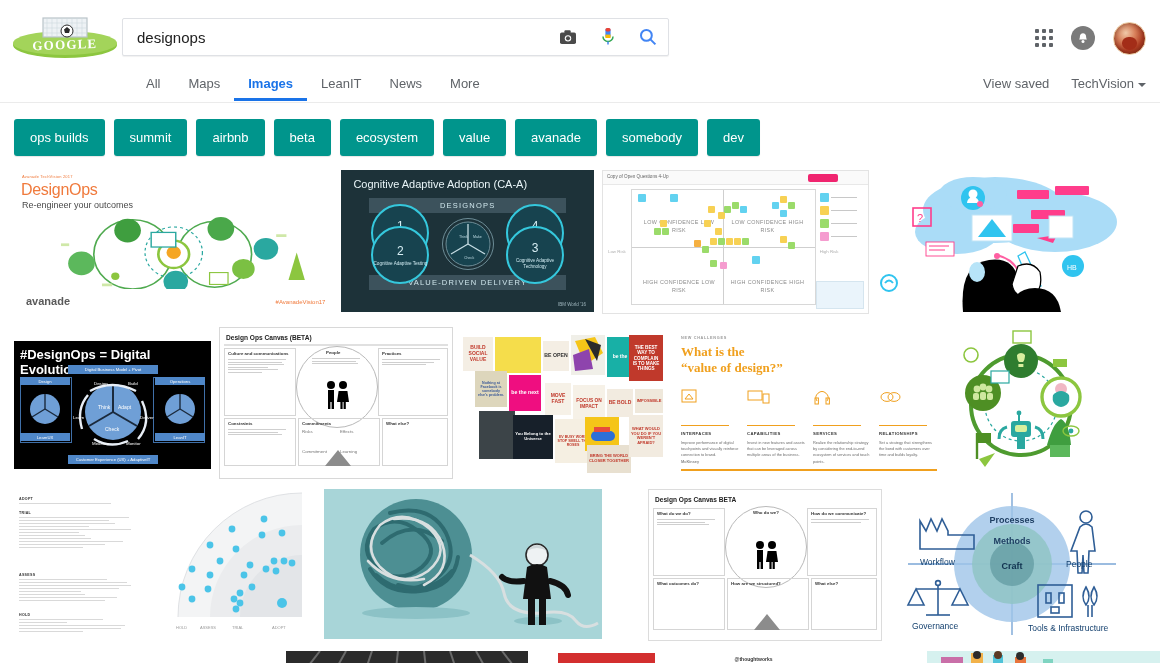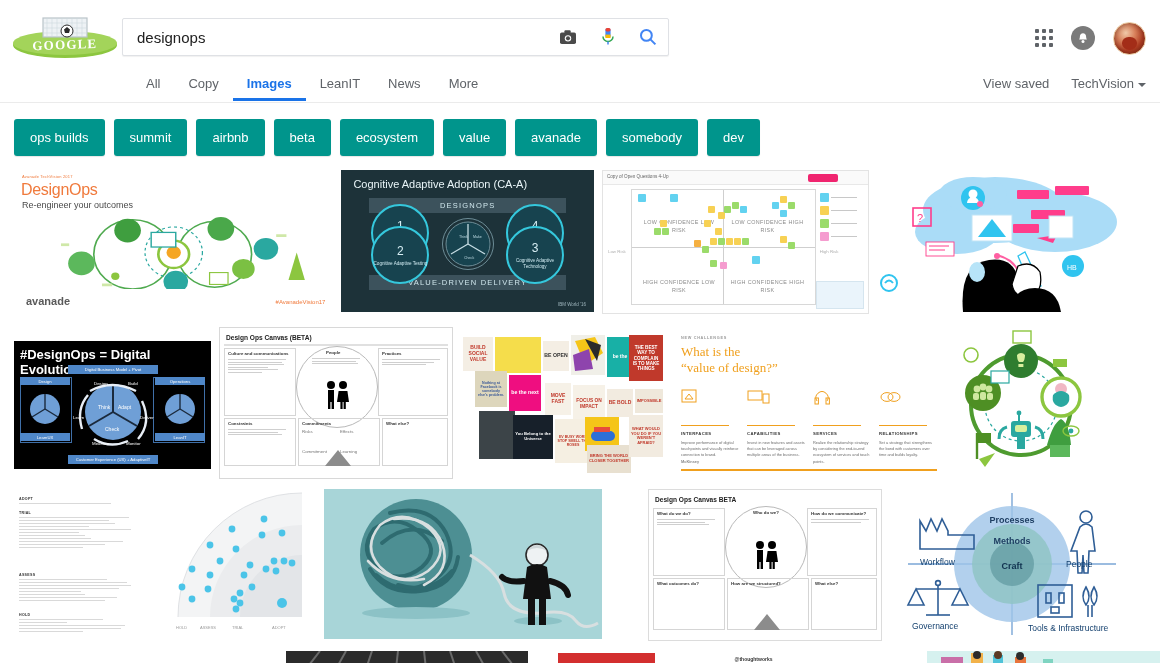--- a/index.html
+++ b/index.html
@@ -163,21 +163,21 @@
   .t7{background:#fff;}
   .t7 .p{position:absolute;overflow:hidden;}
   .t7 .p span{
     position:absolute;left:0;right:0;top:50%;transform:translateY(-50%);
     text-align:center;font-weight:bold;line-height:1.15;
   }
 
   
   .t8{background:#fff;}
   .t8 .k{position:absolute;left:10px;top:9px;font-size:3.8px;color:#9a9a9a;letter-spacing:.7px;font-weight:bold;}
-  .t8 .h{position:absolute;left:10px;top:17px;font-size:13px;color:#f0a01e;font-weight:normal;font-family:"Liberation Serif",serif;line-height:1.2;}
+  .t8 .h{position:absolute;left:10px;top:17px;font-size:13px;color:#f0a01e;font-weight:bold;font-family:"Liberation Serif",serif;line-height:1.2;}
   .t8 .col{position:absolute;top:62px;width:58px;}
   .t8 .col u{display:block;height:1.4px;background:#f0a01e;width:48px;text-decoration:none;margin:16px 0 5px 0;}
   .t8 .col b{font-size:4.2px;color:#333;letter-spacing:.4px;display:block;margin-bottom:4px;}
   .t8 .col p{margin:0;font-size:3.9px;color:#6d6d6d;line-height:1.55;}
   .t8 .rule{position:absolute;left:10px;right:10px;bottom:6px;height:1.6px;background:#f0a01e;}
   .t8 .brand{position:absolute;left:10px;bottom:13px;font-size:3.9px;color:#8a8a8a;font-weight:bold;}
 
   
   .t9{background:#fff;}
 
@@ -275,21 +275,21 @@
           <circle cx="6" cy="9.6" r="1.5" fill="#fff"></circle>
         </svg>
       </div>
       <div class="avatar"></div>
     </div>
   </div>
 
   <div class="navbar">
     <div class="navtabs">
       <div class="navtab">All</div>
-      <div class="navtab">Copy</div>
+      <div class="navtab">Maps</div>
       <div class="navtab active">Images</div>
       <div class="navtab">LeanIT</div>
       <div class="navtab">News</div>
       <div class="navtab">More</div>
     </div>
     <div class="navright">
       <span>View saved</span>
       <span><span>TechVision</span><i class="caret"></i></span>
     </div>
   </div>

